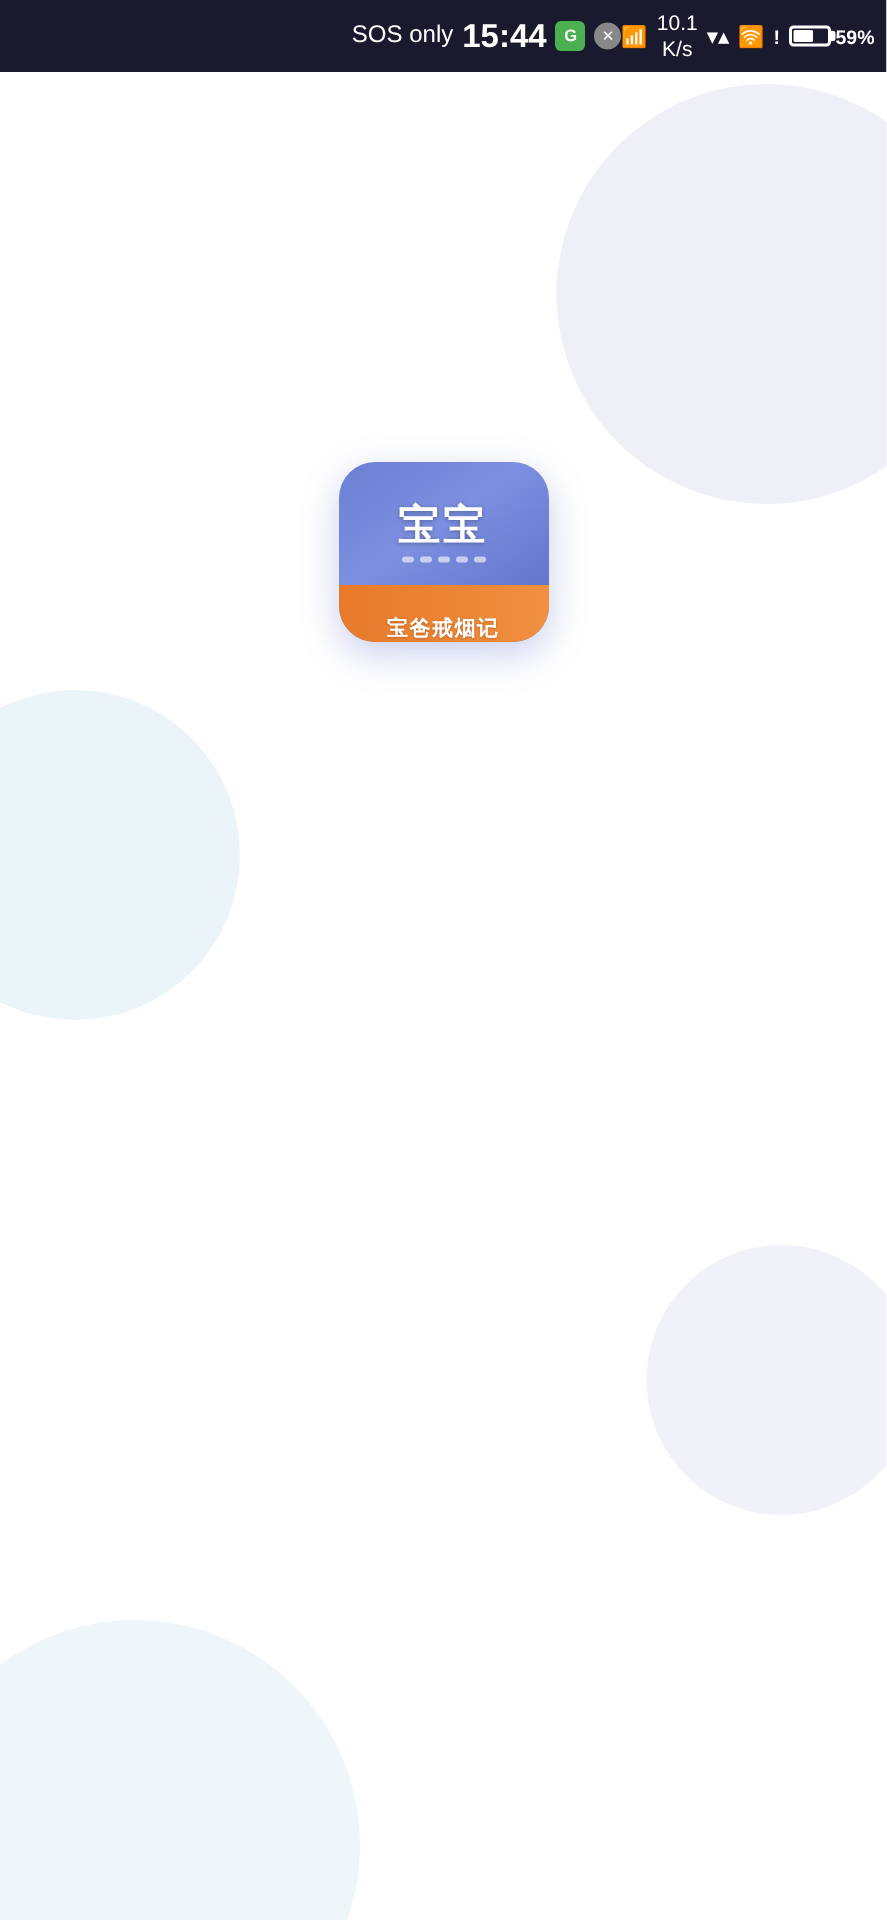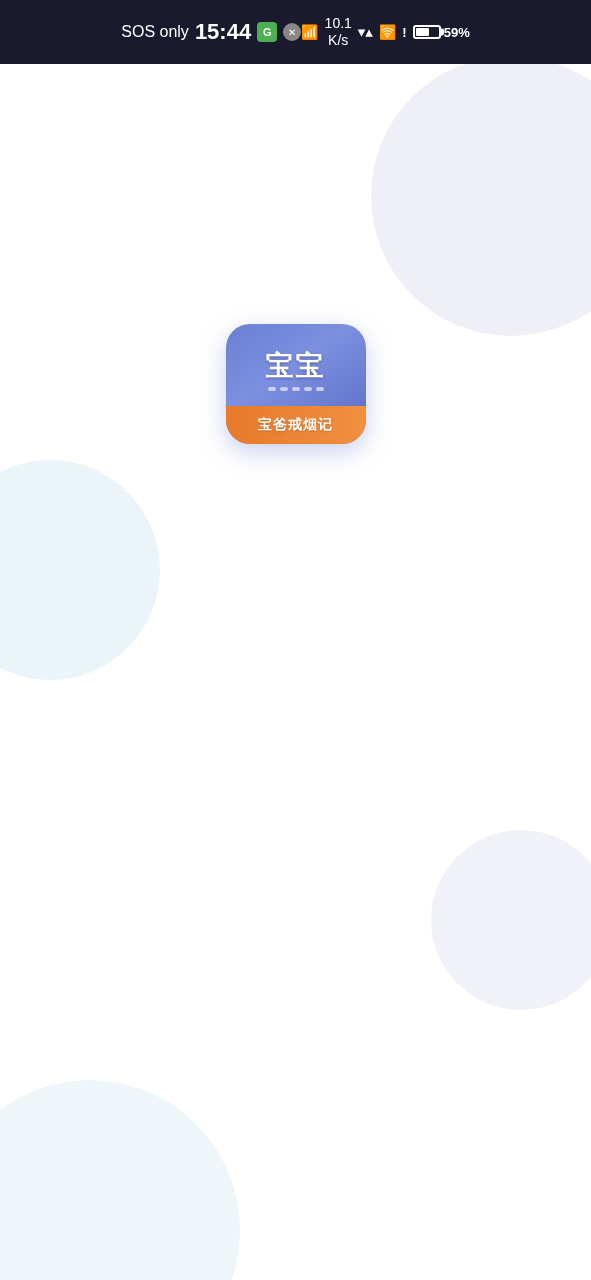--- a/index.html
+++ b/index.html
@@ -9,26 +9,26 @@
       height: 1280px;
       background: #ffffff;
       font-family: -apple-system, 'PingFang SC', 'Helvetica Neue', sans-serif;
       overflow: hidden;
       position: relative;
     }
 
     
     .status-bar {
       width: 100%;
-      height: 64px;
+      height: 48px;
       background: #1a1a2e;
       display: flex;
       align-items: center;
-      justify-content: center;
-      padding: 0 32px;
+      justify-content: flex-end;
+      padding: 0 8px;
       position: relative;
       z-index: 10;
     }
 
     .status-left {
       display: flex;
       align-items: center;
       gap: 6px;
       color: #ffffff;
       font-size: 16px;
@@ -232,21 +232,21 @@
       height: 4px;
       border-radius: 2px;
       background: rgba(255,255,255,0.6);
     }
 
     .app-icon-bottom {
       width: 100%;
       height: 38px;
       background: linear-gradient(90deg, #e8792a 0%, #f09040 100%);
       display: flex;
-      align-items: center;
+      align-items: flex-end;
       justify-content: center;
     }
 
     .app-icon-subtitle {
       color: #ffffff;
       font-size: 14px;
       font-weight: 700;
       letter-spacing: 1px;
       text-shadow: 0 1px 2px rgba(0,0,0,0.2);
     }

